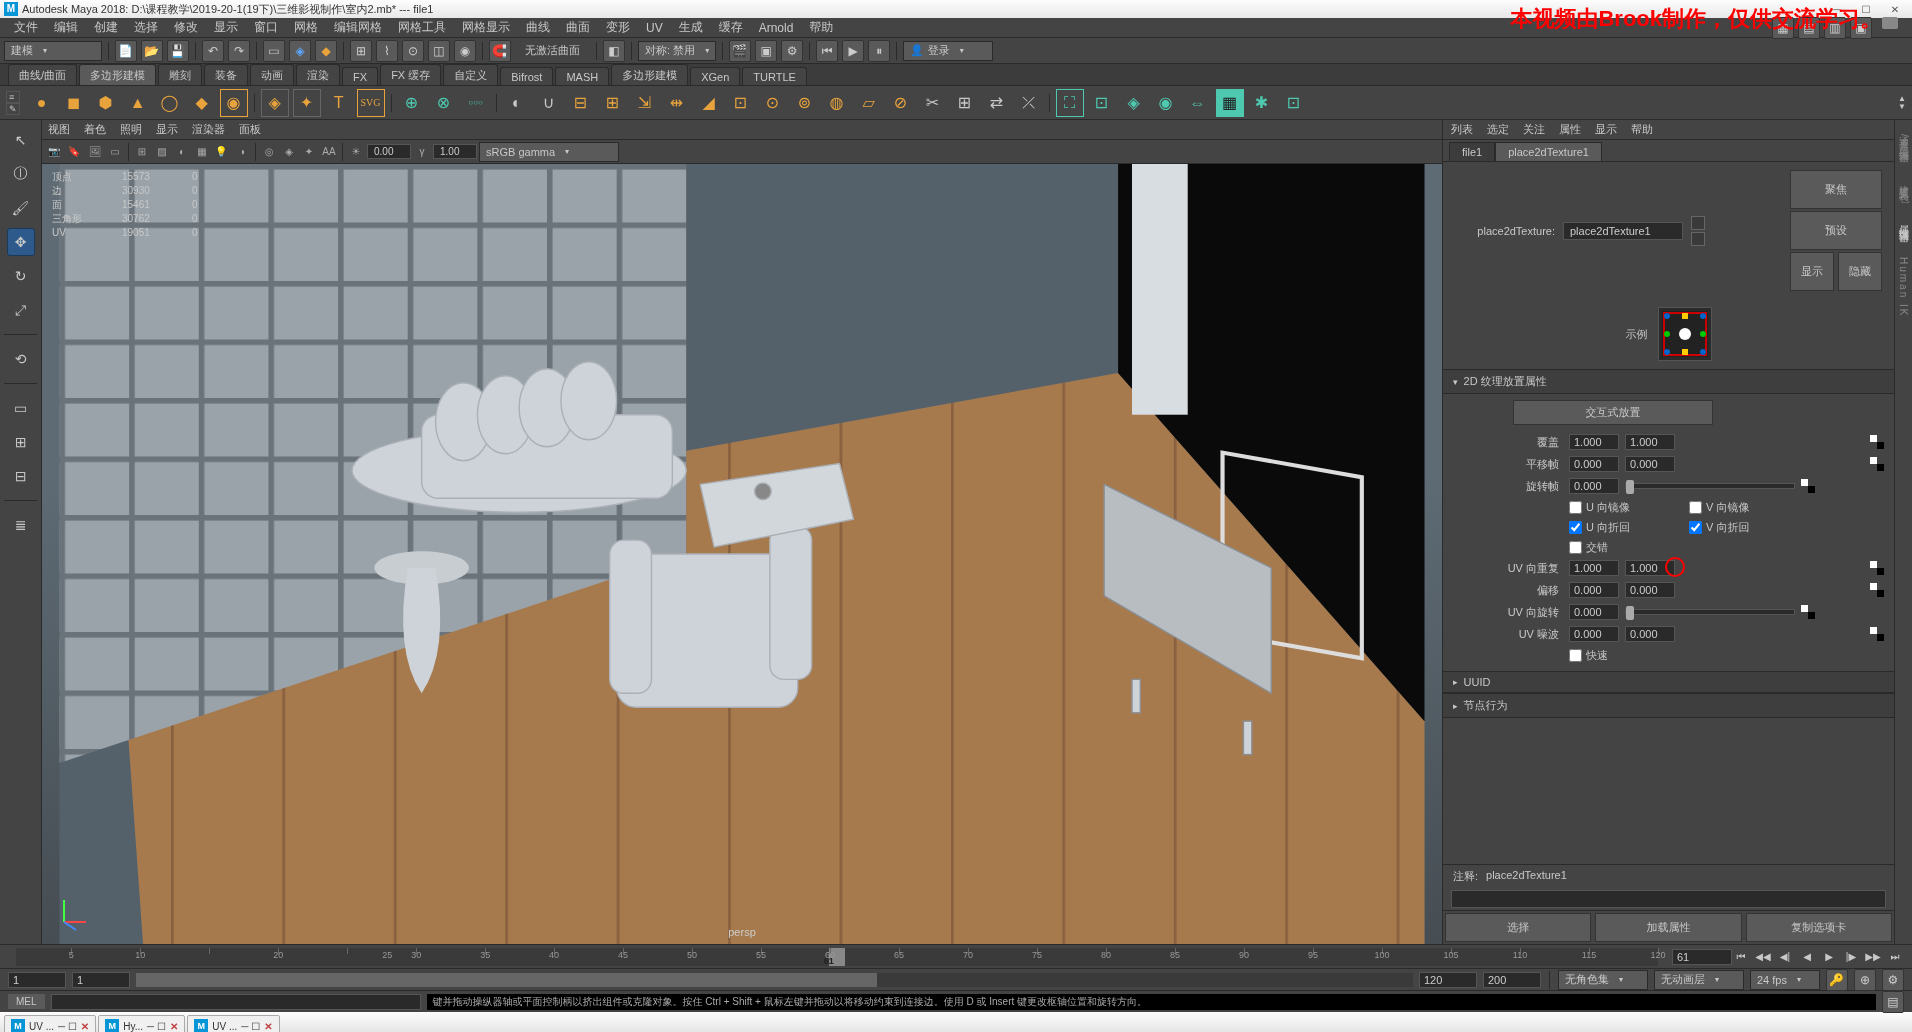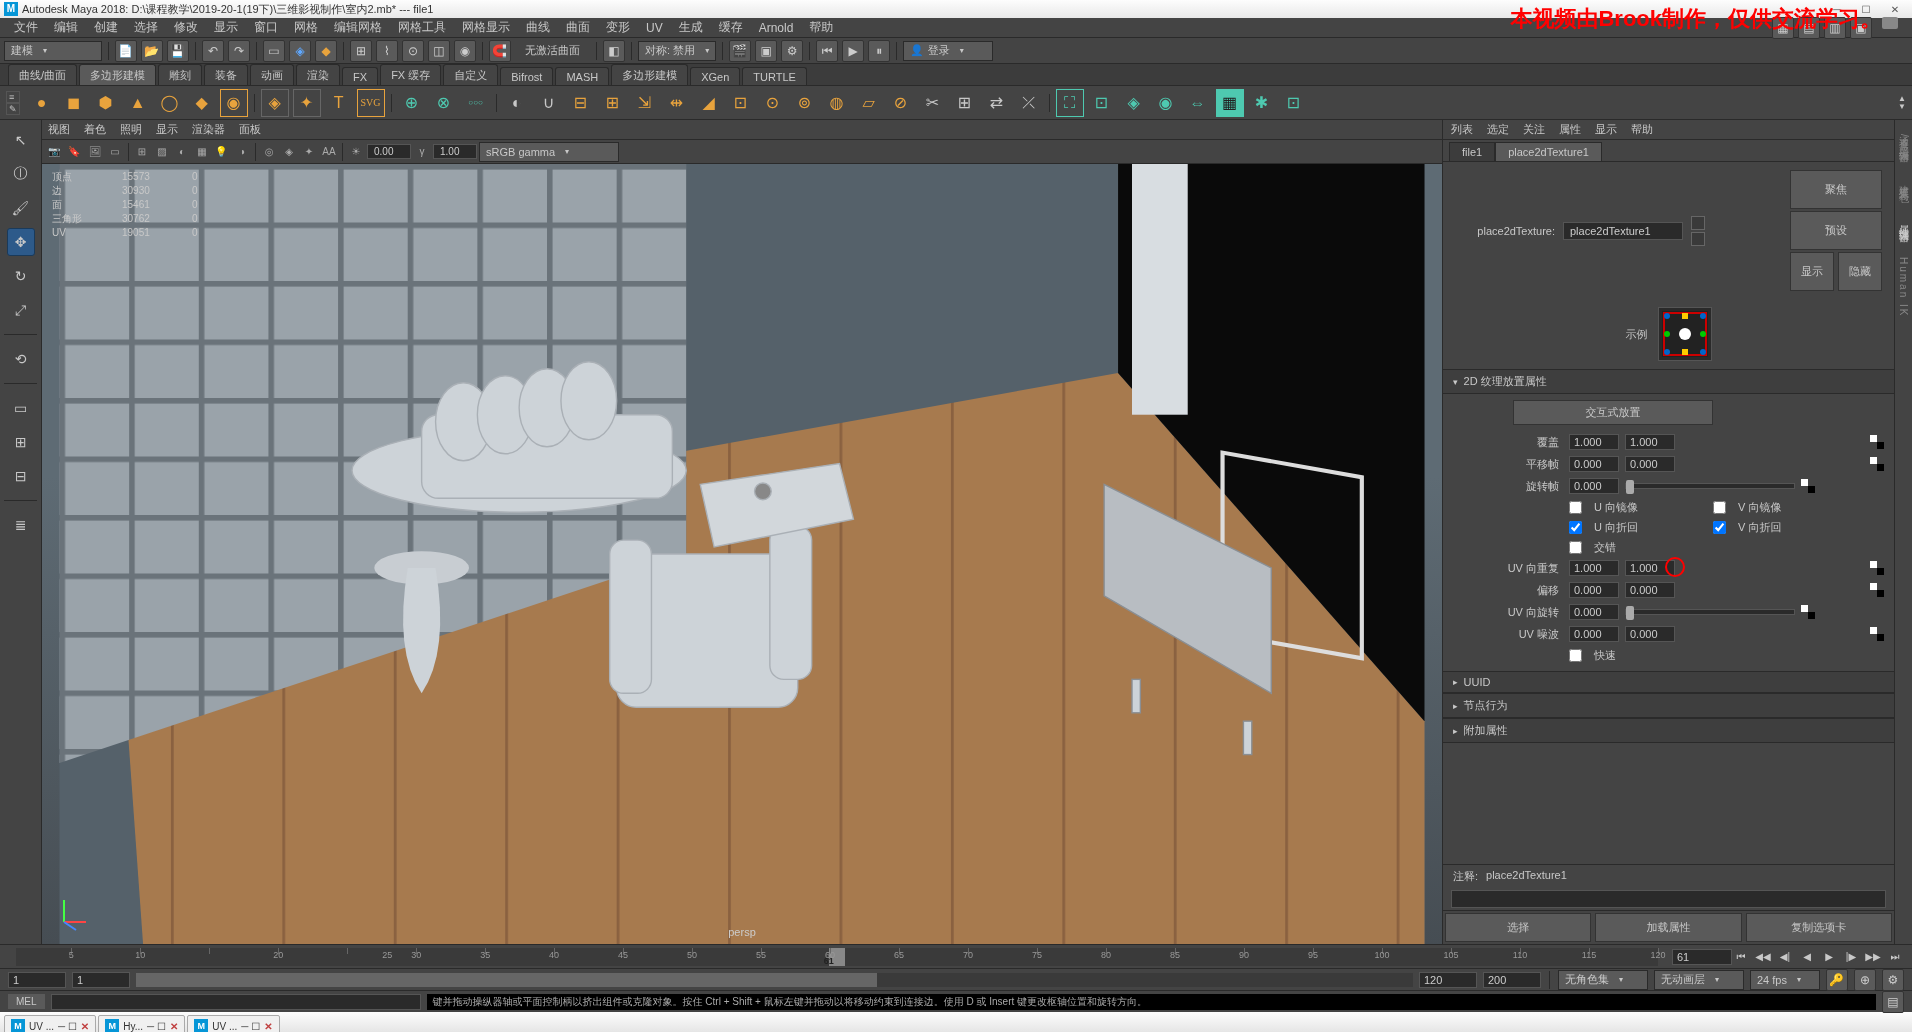--- a/index.html
+++ b/index.html
@@ -78,21 +78,21 @@
 
 .attr-row { display: flex; align-items: center; gap: 6px; height: 22px; font-size: 11px; }
 .attr-row .albl { width: 110px; text-align: right; padding-right: 4px; }
 .attr-row input[type=text] { background: #2a2a2a; border: 1px solid #555; color: #ccc; width: 50px; padding: 1px 4px; font-size: 11px; }
 .attr-row .slider { height: 6px; background: #2a2a2a; border: 1px solid #555; flex: 1; max-width: 170px; position: relative; }
 .attr-row .slider .knob { position: absolute; left: 0; top: -4px; width: 8px; height: 14px; background: #aaa; border-radius: 2px; }
 .attr-row .map-btn { width: 14px; height: 14px; display:inline-block; position:relative; }
 .attr-row .map-btn::before { content:""; position:absolute; width:7px; height:7px; background:#fff; top:0; left:0;}
 .attr-row .map-btn::after { content:""; position:absolute; width:7px; height:7px; background:#000; bottom:0; right:0;}
 .chk-grid { display: flex; flex-wrap: wrap; padding-left: 116px; }
-.chk-grid label { width: 144px; display: flex; align-items: center; gap: 12px; font-size: 11px; height: 20px; }
+.chk-grid label { width: 120px; display: flex; align-items: center; gap: 4px; font-size: 11px; height: 20px; }
 .highlight-circle { position: absolute; width: 20px; height: 20px; border: 2px solid #ff0000; border-radius: 50%; pointer-events: none; z-index: 50; }
 
 .notes-row { padding: 4px 10px; border-top: 1px solid #2a2a2a; display: flex; gap: 8px; font-size: 11px; }
 .rp-bottom-btns { display: flex; border-top: 1px solid #2a2a2a; margin-top: auto; }
 .rp-bottom-btns div { flex: 1; text-align: center; padding: 6px; background: #5a5a5a; border: 1px solid #333; margin: 2px; font-size: 11px; }
 
 .far-right { width: 18px; background: #444; display: flex; flex-direction: column; align-items: center; padding-top: 8px; gap: 30px; border-left: 1px solid #2a2a2a; }
 .far-right span { writing-mode: vertical-rl; font-size: 10px; color: #888; letter-spacing: 2px; }
 
 .timeline { height: 24px; background: #444; display: flex; align-items: center; padding: 0 8px; border-top: 1px solid #2a2a2a; position: relative; }
@@ -553,21 +553,20 @@
       <div class="chk-grid">
         <label>
             <input type="checkbox" style="">
             <span>快速</span>
           </label>
       </div>
     </div>
 
     <div class="section-head collapsed">UUID</div>
     <div class="section-head collapsed">节点行为</div>
-    <div class="section-head collapsed">附加属性</div>
 
     <div style="flex:1"></div>
     <div class="notes-row">
       <span>注释:</span>
       <span>place2dTexture1</span>
     </div>
     <div style="height:18px;background:#2a2a2a;margin:2px 8px;border:1px solid #555;"></div>
     <div class="rp-bottom-btns">
       <div>选择</div>
       <div>加载属性</div>

